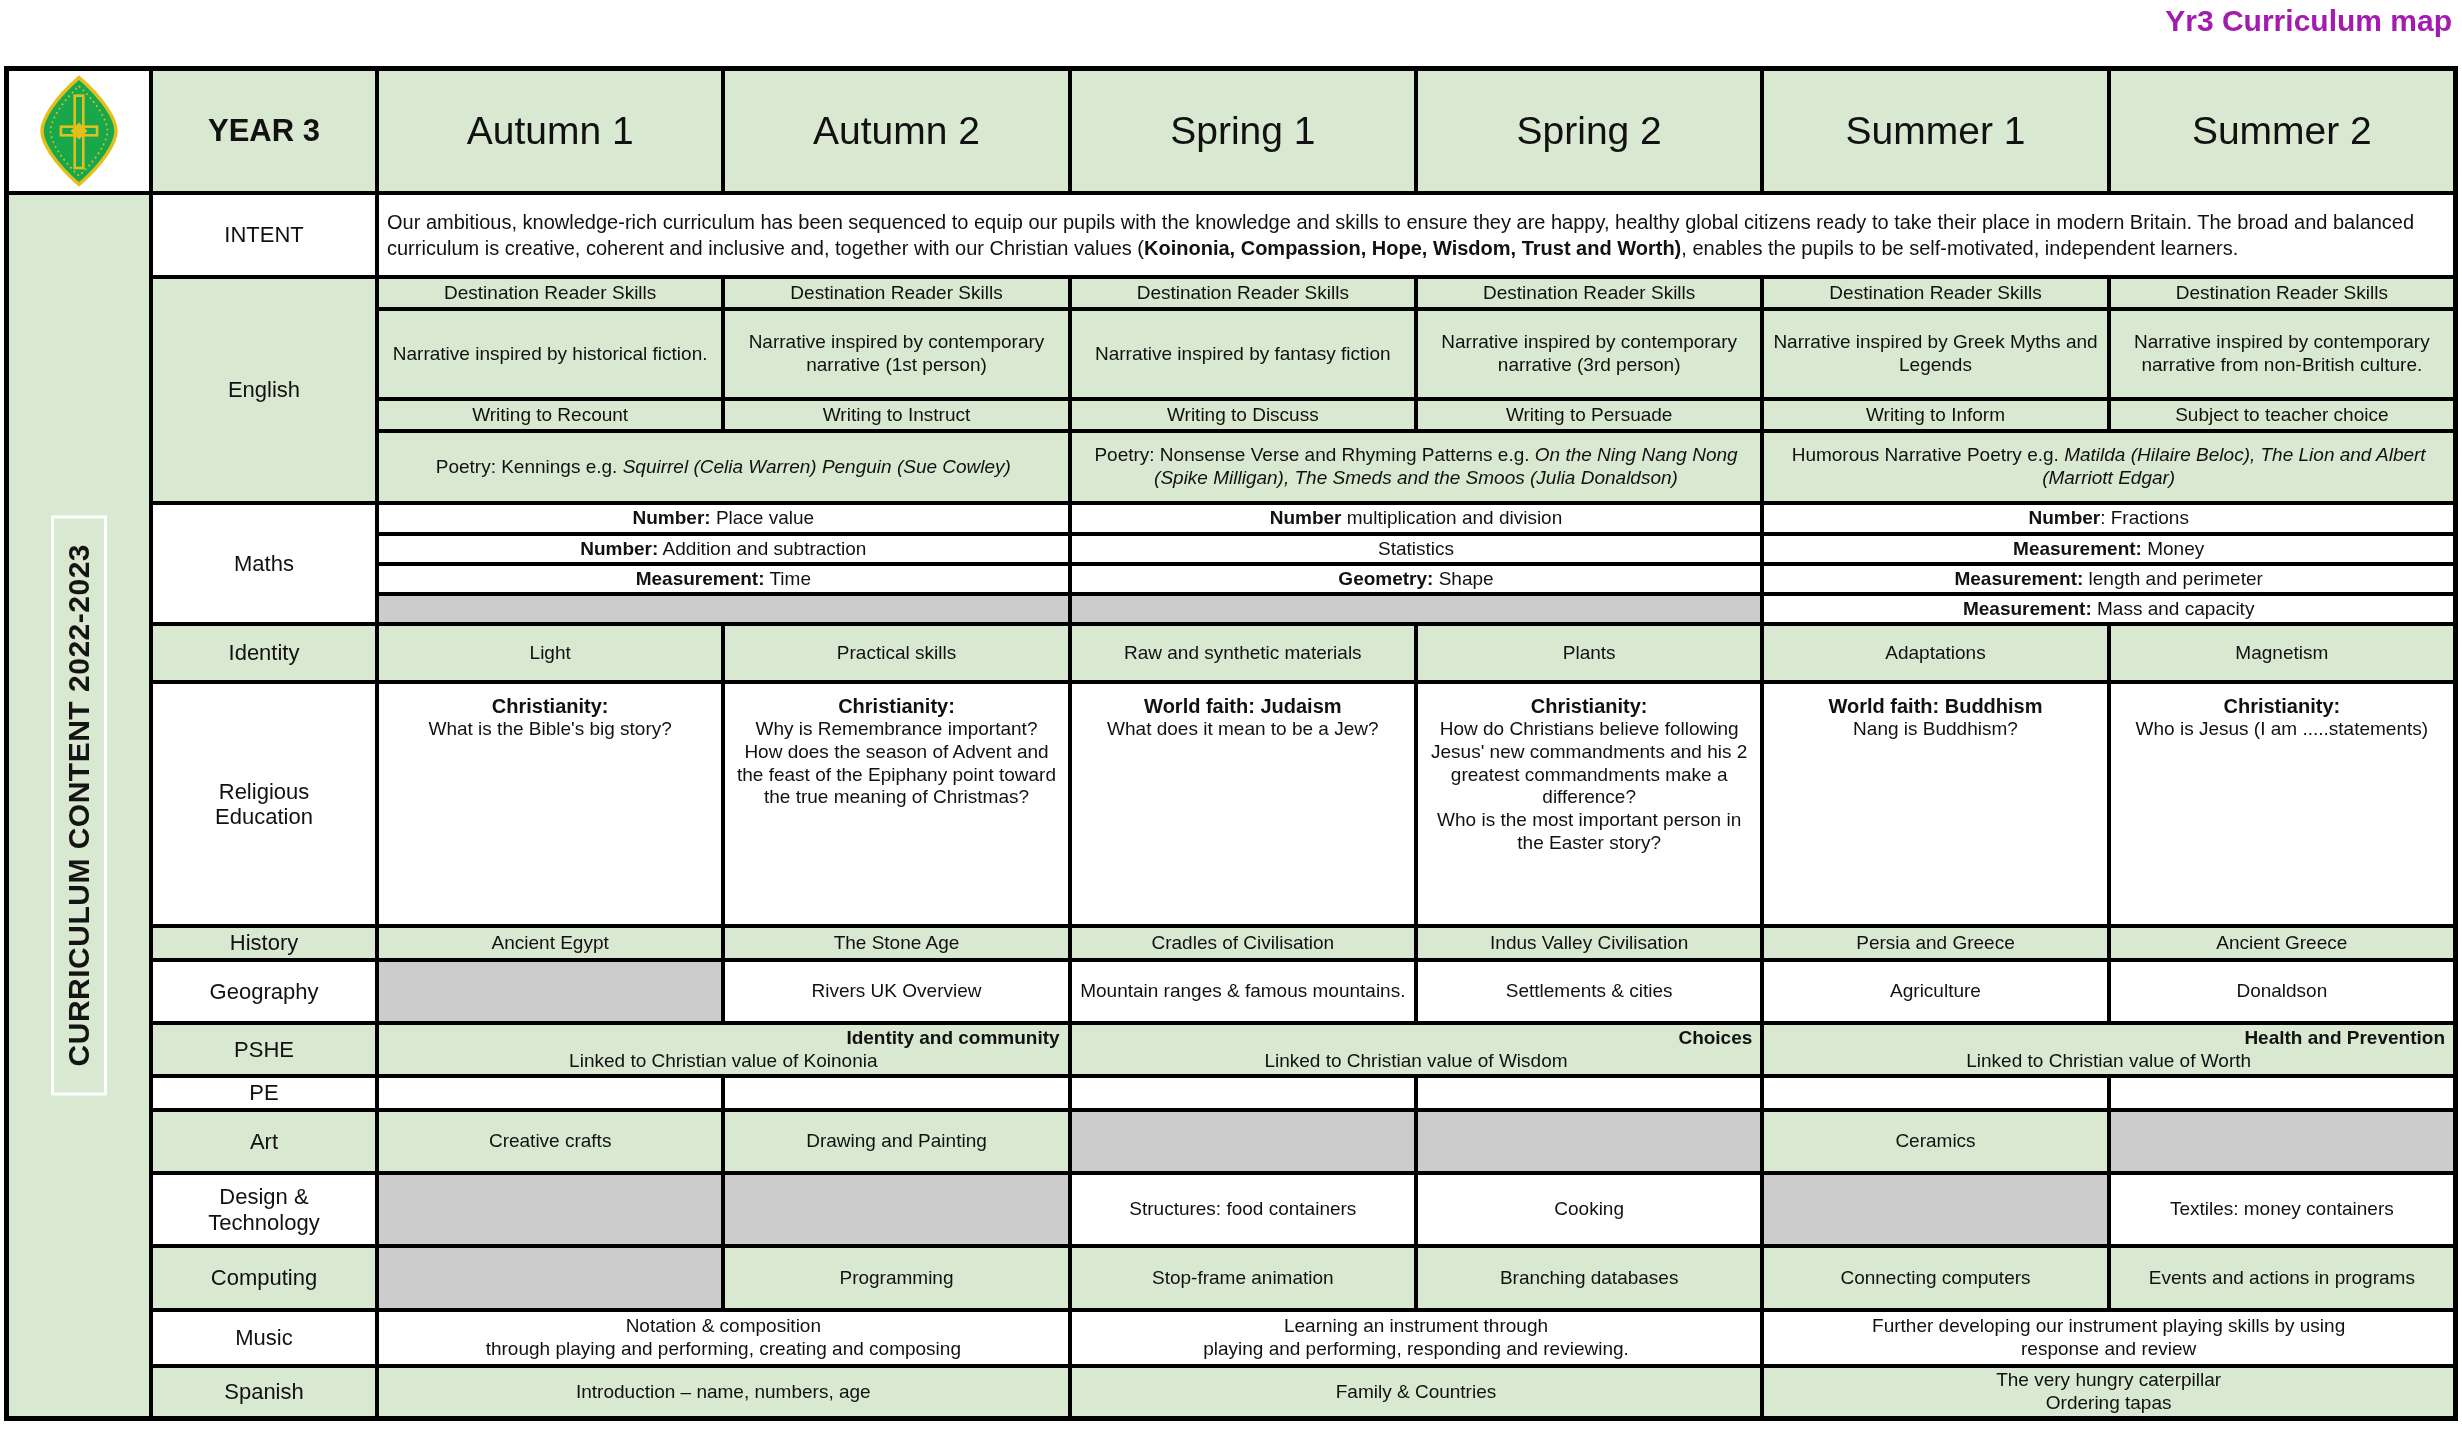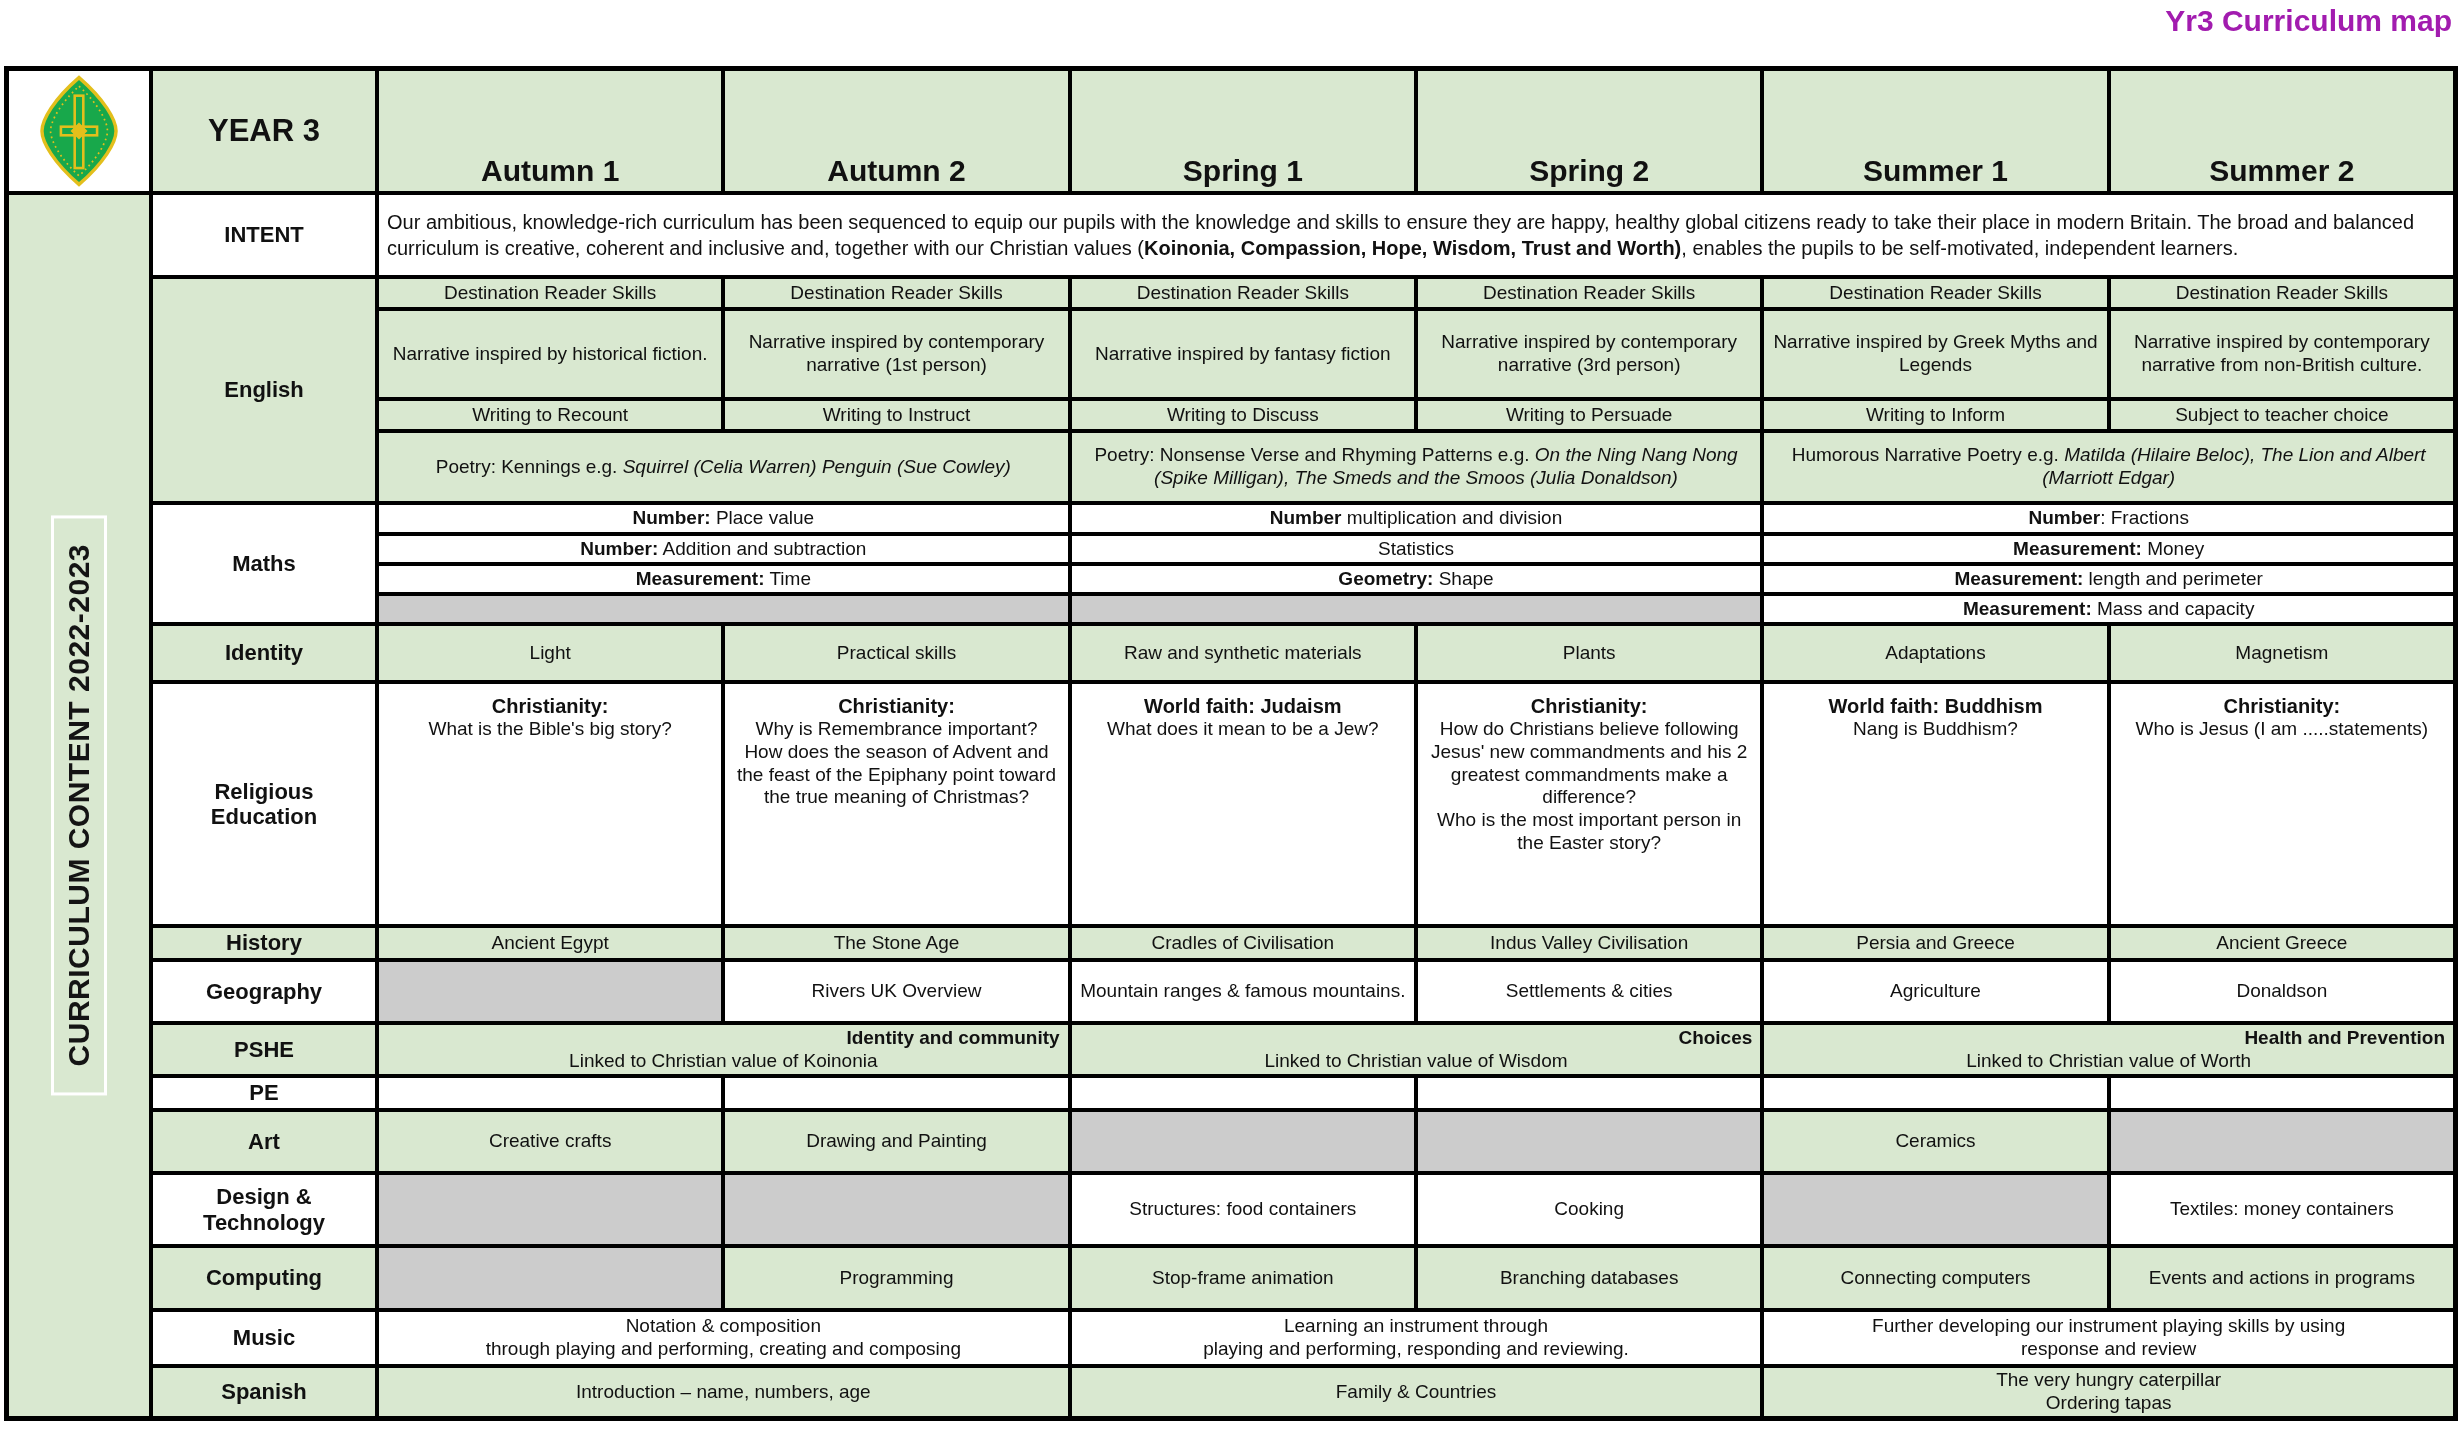--- a/index.html
+++ b/index.html
@@ -16,23 +16,23 @@
 
   .cell{background:#fff;display:flex;align-items:center;justify-content:center;
         text-align:center;font-size:20px;line-height:1.2;padding:2px 8px;overflow:hidden;}
   .cell>.t{width:100%;}
   .g{background:#d9e8d0;}
   .gray{background:#cccccc;}
   .top{align-items:flex-start;padding-top:10px;}
   .left{justify-content:flex-start;text-align:left;}
   .sm{font-size:19px;}
   .b{font-weight:bold;text-align:right;}
-  .hd{font-weight:bold;font-size:30px;align-items:flex-end;}
+  .hd{font-weight:normal;font-size:39px;}
   .yr{font-weight:bold;font-size:31px;}
-  .sub{font-weight:bold;font-size:22px;line-height:1.15;}
+  .sub{font-weight:normal;font-size:22px;line-height:1.15;}
   .sub .t{max-width:175px;margin:0 auto;}
   .reh{font-weight:bold;font-size:20px;}
   .rel{font-size:19px;}
   .intent{font-size:20px;line-height:1.32;}
 
   
   .r1{grid-row:1}.r2{grid-row:2}.r3{grid-row:3}.r4{grid-row:4}.r5{grid-row:5}
   .r6{grid-row:6}.r7{grid-row:7}.r8{grid-row:8}.r9{grid-row:9}.r10{grid-row:10}
   .r11{grid-row:11}.r12{grid-row:12}.r13{grid-row:13}.r14{grid-row:14}.r15{grid-row:15}
   .r16{grid-row:16}.r17{grid-row:17}.r18{grid-row:18}.r19{grid-row:19}.r20{grid-row:20}

